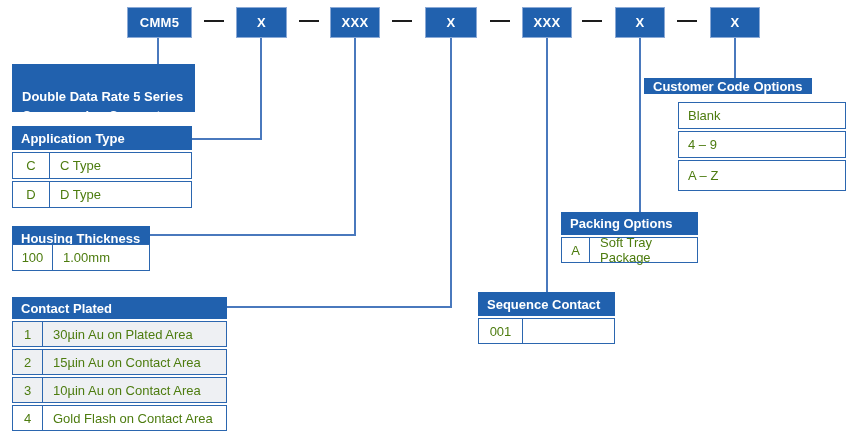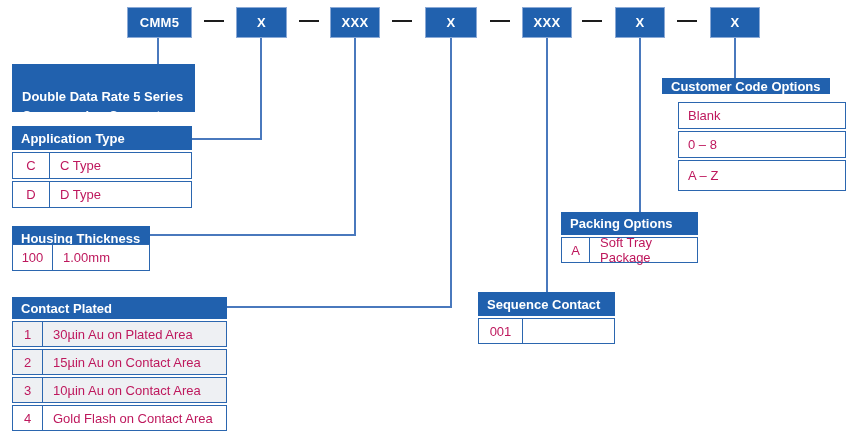--- a/index.html
+++ b/index.html
@@ -32,21 +32,21 @@
   
   .th{
     position:absolute;background:#2161ae;color:#ffffff;font-size:13px;
     font-weight:700;display:flex;align-items:center;padding-left:9px;
     box-sizing:border-box;
   }
   
   .trow{
     position:absolute;background:#ffffff;border:1.5px solid #2b66af;
     box-sizing:border-box;display:flex;align-items:stretch;
-    font-size:13px;color:#be185d;
+    font-size:13px;color:#4d7c0f;
   }
   .trow.alt{background:#eef0f3;}
   .trow .c1{
     display:flex;align-items:center;justify-content:center;
     border-right:1.5px solid #2b66af;box-sizing:border-box;flex:none;
   }
   .trow .c2{display:flex;align-items:center;padding-left:10px;flex:1;}
   .trow .c-single{display:flex;align-items:center;padding-left:9px;flex:1;}
   .t-app .c1{width:37px;}
   .t-hou .c1{width:40px;}
@@ -128,24 +128,24 @@
     <div class="c1">001</div>
     <div class="c2"></div>
   </div>
 
   <div class="th" style="left:561px;top:212px;width:137px;height:23px">Packing Options</div>
   <div class="trow t-pak" style="left:561px;top:237px;width:137px;height:26px">
     <div class="c1">A</div>
     <div class="c2">Soft Tray Package</div>
   </div>
 
-  <div class="th" style="left:662px;top:78px;width:168px;height:16px">Customer Code Options</div>
+  <div class="th" style="left:644px;top:78px;width:168px;height:16px">Customer Code Options</div>
   <div class="trow" style="left:678px;top:102px;width:168px;height:27px">
     <div class="c-single">Blank</div>
   </div>
   <div class="trow" style="left:678px;top:131px;width:168px;height:27px">
-    <div class="c-single">0 – 8</div>
+    <div class="c-single">4 – 9</div>
   </div>
   <div class="trow" style="left:678px;top:160px;width:168px;height:31px">
     <div class="c-single">A – Z</div>
   </div>
 
 </div>
 
 </body></html>

